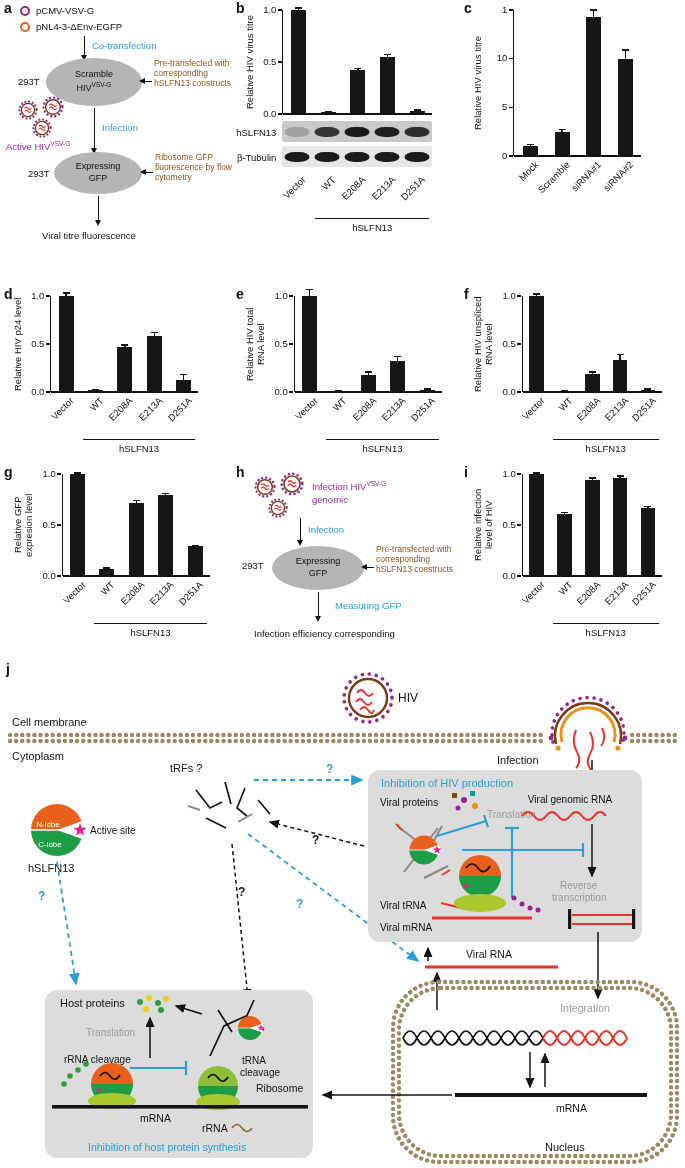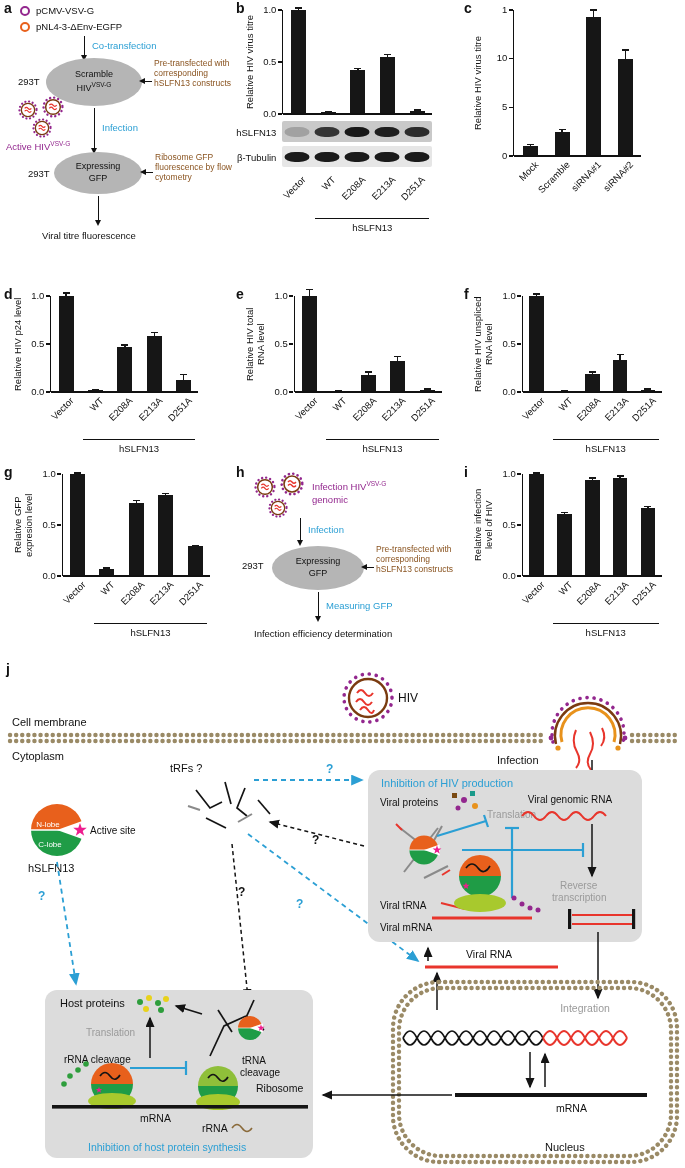--- a/index.html
+++ b/index.html
@@ -501,22 +501,22 @@
   </div>
   <div class="varrow" style="left:64px;top:54px;height:22px"></div>
   <div class="abs steptext blue" style="left:72px;top:60px">Infection</div>
   <div class="abs celltag" style="left:6px;top:96px">293T</div>
   <div class="ellipse abs" style="left:36px;top:82px;width:92px;height:44px">
     <div><span>Expressing</span><br><span>GFP</span></div>
   </div>
   <div class="harrow" style="left:130px;top:103px;width:8px"></div>
   <div class="abs note" style="left:140px;top:80px;width:84px">Pre-transfected with corresponding hSLFN13 constructs</div>
   <div class="varrow" style="left:82px;top:128px;height:24px"></div>
-  <div class="abs steptext blue" style="left:90px;top:136px">Measuring GFP</div>
-  <div class="abs outcome" style="left:18px;top:164px">Infection efficiency determination</div>
+  <div class="abs steptext blue" style="left:99px;top:136px">Measuring GFP</div>
+  <div class="abs outcome" style="left:18px;top:164px">Infection efficiency corresponding</div>
 </section>
 
 <section class="panel" style="left:464px;top:464px;width:220px;height:196px">
   <div class="plabel">i</div>
   <div class="chartwrap">
     <div class="ylabel" style="height:102px">Relative infection
 level of HIV</div>
     <div class="chart-main">
       <div class="plot" style="width:140px;height:102px">
           <div class="tick" style="bottom: -0.65px;"></div>

